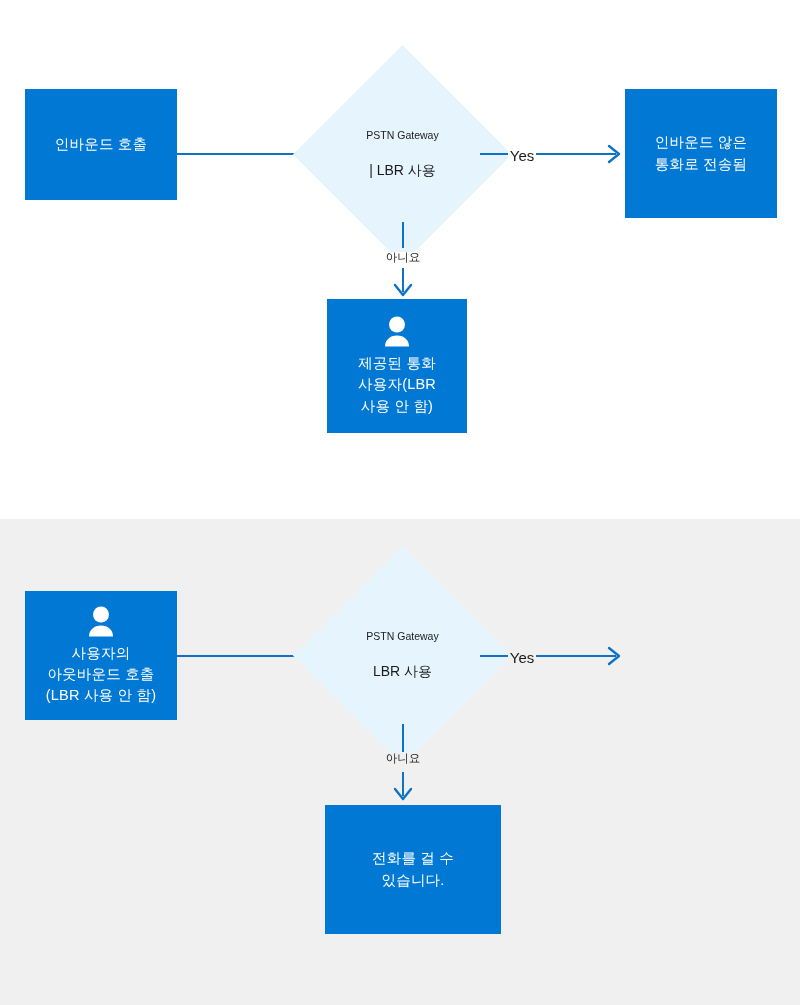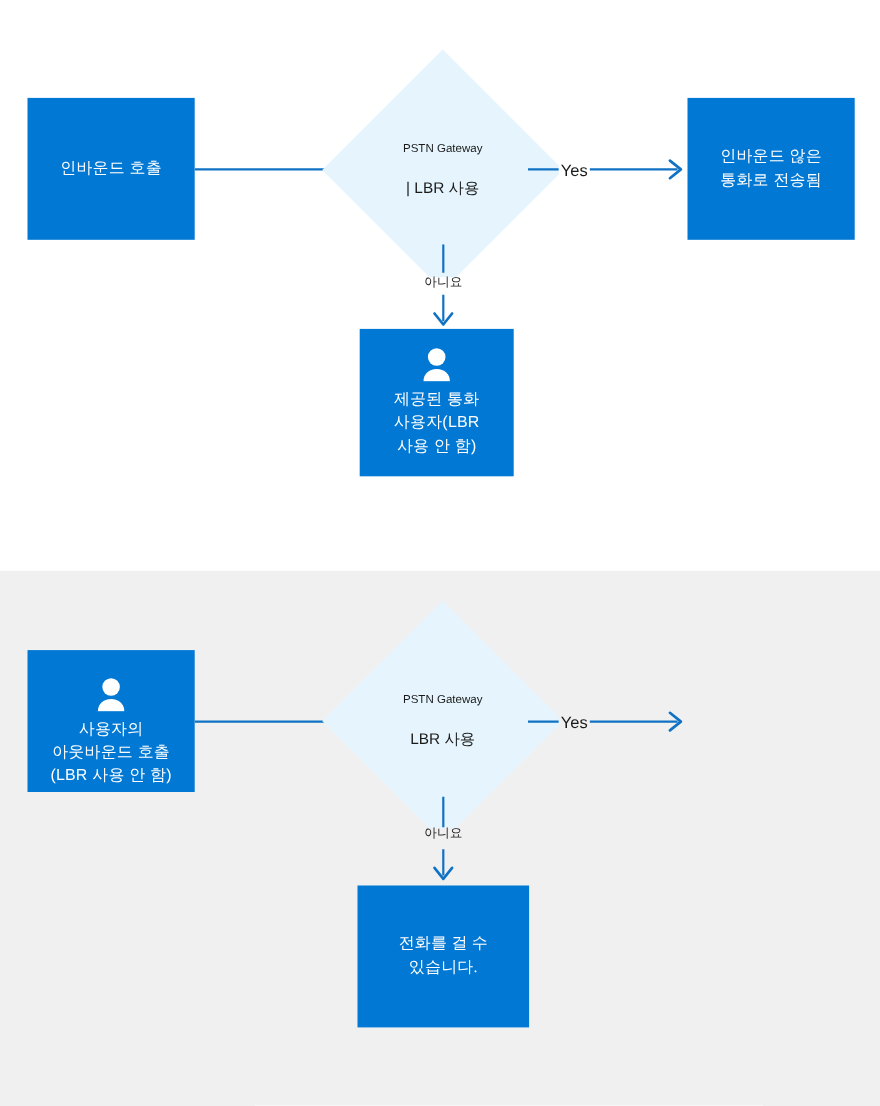--- a/index.html
+++ b/index.html
@@ -103,21 +103,21 @@
     font-weight: normal;
     font-size: 11.5px;
     text-align: center;
   }
 </style>
 </head>
 <body>
 
 <section class="diagram" id="diagram-inbound">
 
-  <div class="node-box" style="left:25px; top:89px; width:152px; height:129px;">
+  <div class="node-box" style="left:25px; top:89px; width:152px; height:111px;">
     <span class="node-label">인바운드 호출</span>
   </div>
 
   <svg class="conn" style="left:177px; top:139px;" width="148" height="30" viewBox="0 0 148 30">
     <line x1="0" y1="15" x2="136" y2="15" stroke-width="2"></line>
     <polyline points="129,7 139,15 129,23" stroke-width="2.4" stroke-linecap="round" stroke-linejoin="round"></polyline>
   </svg>
 
   <div class="diamond-wrap" style="left:325px; top:77px;">
     <div class="node-diamond"></div>
@@ -152,21 +152,21 @@
       <path d="M15 20.5 C7.8 20.5 3 25.2 3 31.5 L27 31.5 C27 25.2 22.2 20.5 15 20.5 Z" fill="#ffffff"></path>
     </svg>
     <span class="node-label">제공된 통화
 사용자(LBR
 사용 안 함)</span>
   </div>
 </section>
 
 <section class="diagram" id="diagram-outbound">
 
-  <div class="node-box" style="left:25px; top:72px; width:152px; height:129px;justify-content:flex-end;">
+  <div class="node-box" style="left:25px; top:72px; width:152px; height:129px;">
     <svg class="person-icon" width="30" height="32" viewBox="0 0 30 32" aria-hidden="true">
       <circle cx="15" cy="9.5" r="8" fill="#ffffff"></circle>
       <path d="M15 20.5 C7.8 20.5 3 25.2 3 31.5 L27 31.5 C27 25.2 22.2 20.5 15 20.5 Z" fill="#ffffff"></path>
     </svg>
     <span class="node-label">사용자의
 아웃바운드 호출
 (LBR 사용 안 함)</span>
   </div>
 
   <svg class="conn" style="left:177px; top:122px;" width="148" height="30" viewBox="0 0 148 30">
@@ -190,17 +190,17 @@
   <div class="edge-label on-gray" style="left:508px; top:131px; width:28px;">Yes</div>
 
 
   <svg class="conn" style="left:388px; top:205px;" width="30" height="82" viewBox="0 0 30 82">
     <line x1="15" y1="0" x2="15" y2="28" stroke-width="2"></line>
     <line x1="15" y1="48" x2="15" y2="72" stroke-width="2"></line>
     <polyline points="7,65 15,75 23,65" stroke-width="2.4" stroke-linecap="round" stroke-linejoin="round"></polyline>
   </svg>
   <div class="edge-label on-gray ko" style="left:383px; top:234px; width:40px;">아니요</div>
 
-  <div class="node-box" style="left:325px; top:286px; width:156px; height:129px;font-family:Liberation Serif, serif;">
+  <div class="node-box" style="left:325px; top:286px; width:176px; height:129px;">
     <span class="node-label">전화를 걸 수
 있습니다.</span>
   </div>
 </section>
 
 </body></html>

